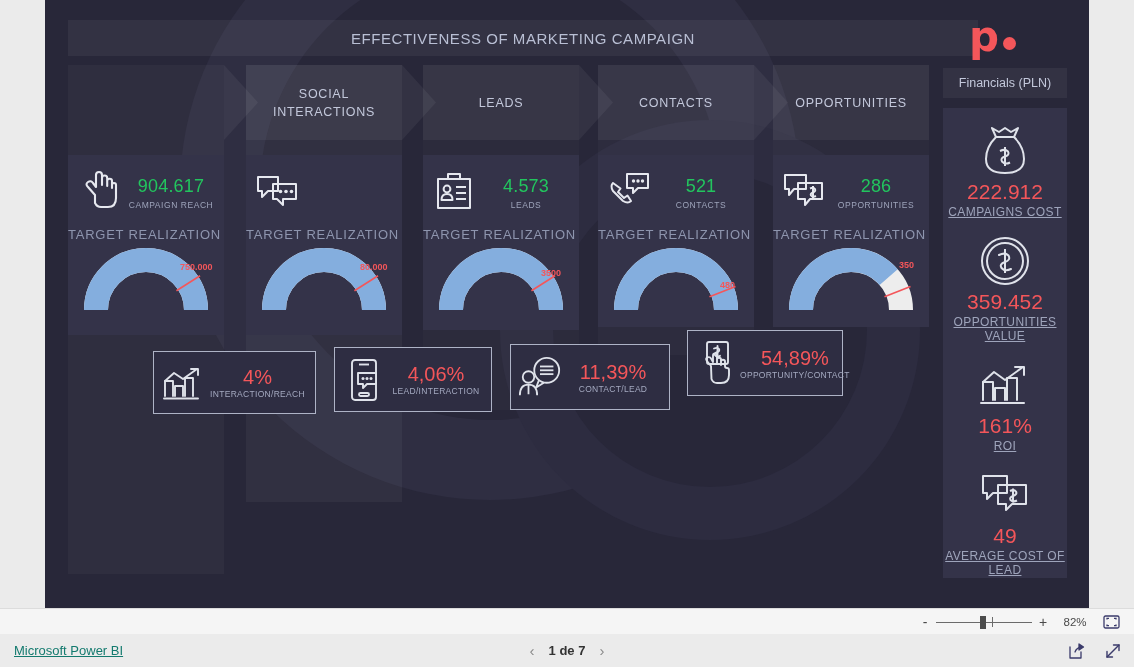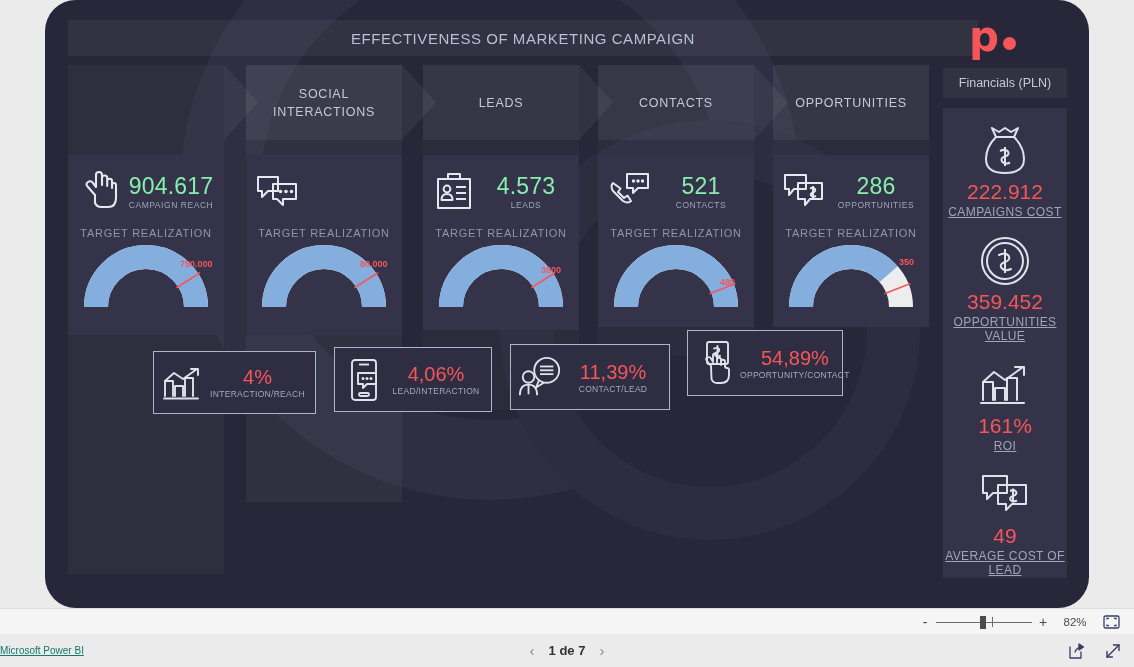--- a/index.html
+++ b/index.html
@@ -9,21 +9,21 @@
     background: #ebebeb;
     overflow: hidden;
   }
 
   
   #app { position: relative; width: 1134px; height: 667px; background: #ebebeb; }
 
   
   #canvas {
     position: absolute; left: 45px; top: 0; width: 1044px; height: 608px;
-    background: #282739; overflow: hidden; border-radius: 31px;
+    background: #282739; overflow: hidden;
   }
 
   
   .bgring { position: absolute; border-radius: 50%; pointer-events: none; }
   .ring-outer {
     left: 135px; top: -120px; width: 620px; height: 620px;
     background: #2f2e42;
   }
   .ring-inner {
     left: 215px; top: -40px; width: 460px; height: 460px;
@@ -102,23 +102,23 @@
   .k1 { left: 23px;  width: 156px; height: 180px; }
   .k2 { left: 201px; width: 156px; height: 180px; }
   .k3 { left: 378px; width: 156px; height: 175px; }
   .k4 { left: 553px; width: 156px; height: 172px; }
   .k5 { left: 728px; width: 156px; height: 172px; }
 
   .kpi-head { display: flex; align-items: center; padding: 10px 6px 0 8px; height: 62px; }
   .kpi-ico { width: 46px; flex: 0 0 46px; display: flex; align-items: center; justify-content: center; }
   .kpi-ico svg { display: block; }
   .kpi-txt { flex: 1; text-align: center; padding-left: 2px; }
-  .kpi-val { color: #86efac; font-size: 23px; line-height: 26px; letter-spacing: .2px; }
+  .kpi-val { color: #22c55e; font-size: 18px; line-height: 26px; letter-spacing: .2px; }
   .kpi-lbl { color: #9ea4bb; font-size: 8.5px; letter-spacing: .55px; margin-top: 1px; }
-  .kpi-tr { text-align: center; color: #8e95ae; font-size: 11px; letter-spacing: .75px; margin-top: 10px; }
+  .kpi-tr { color: #8e95ae; font-size: 13px; letter-spacing: .75px; margin-top: 10px; }
 
   
   .gauge { position: relative; width: 128px; height: 64px; margin: 6px auto 0; }
   .gauge svg { display: block; overflow: visible; }
   .gauge .gv {
     position: absolute; color: #f4565a; font-size: 9px; font-weight: 700;
     white-space: nowrap;
   }
 
   
@@ -179,21 +179,21 @@
   #zoombar .pct { color: #4a4a4a; font-size: 11.5px; width: 46px; text-align: center; }
   #zoombar .fitbtn { width: 26px; display: flex; align-items: center; justify-content: center; cursor: pointer; }
 
   
   #statusbar {
     position: absolute; left: 0; top: 634px; width: 1134px; height: 33px;
     background: #ebebeb;
     display: flex; align-items: center;
   }
   #pbi-link {
-    color: #137a6e; font-size: 10px;
+    margin-left: 14px; color: #137a6e; font-size: 13px;
     text-decoration: underline; cursor: pointer;
   }
   #pager {
     position: absolute; left: 50%; transform: translateX(-50%);
     display: flex; align-items: center; gap: 14px;
   }
   #pager .arr { color: #8a8a8a; font-size: 15px; cursor: pointer; line-height: 14px; }
   #pager .pg { color: #333; font-size: 13px; font-weight: 700; }
   #status-right {
     position: absolute; right: 12px; display: flex; align-items: center; gap: 18px;

